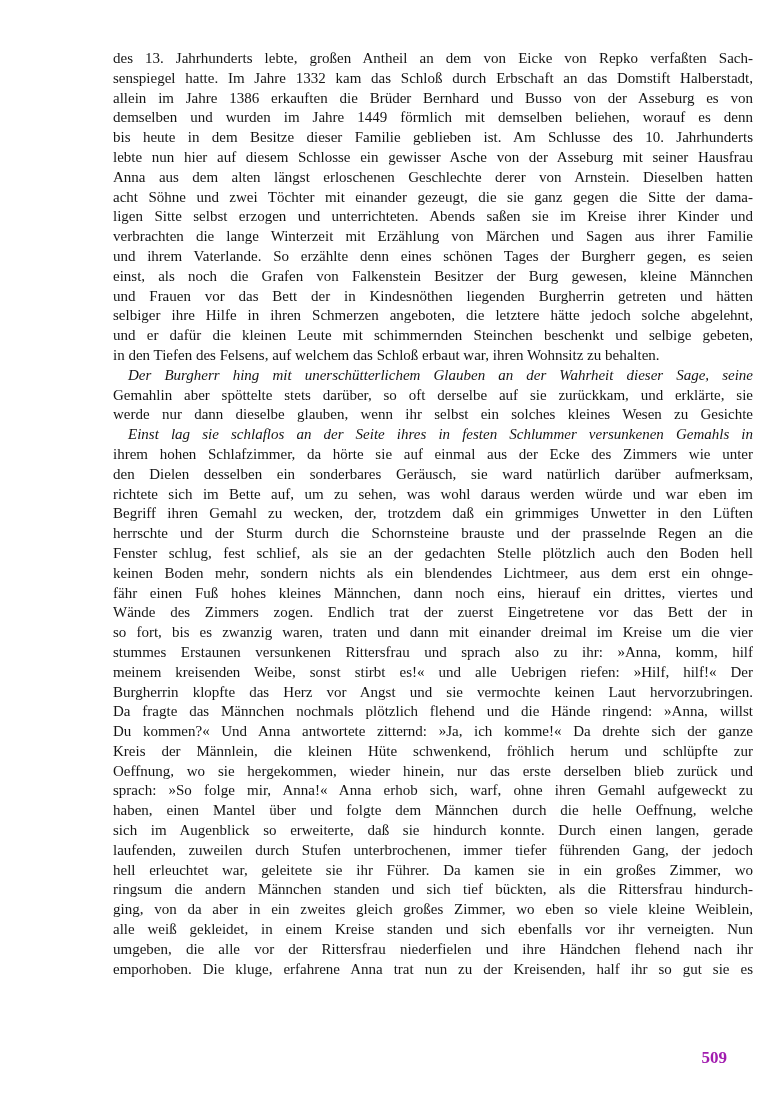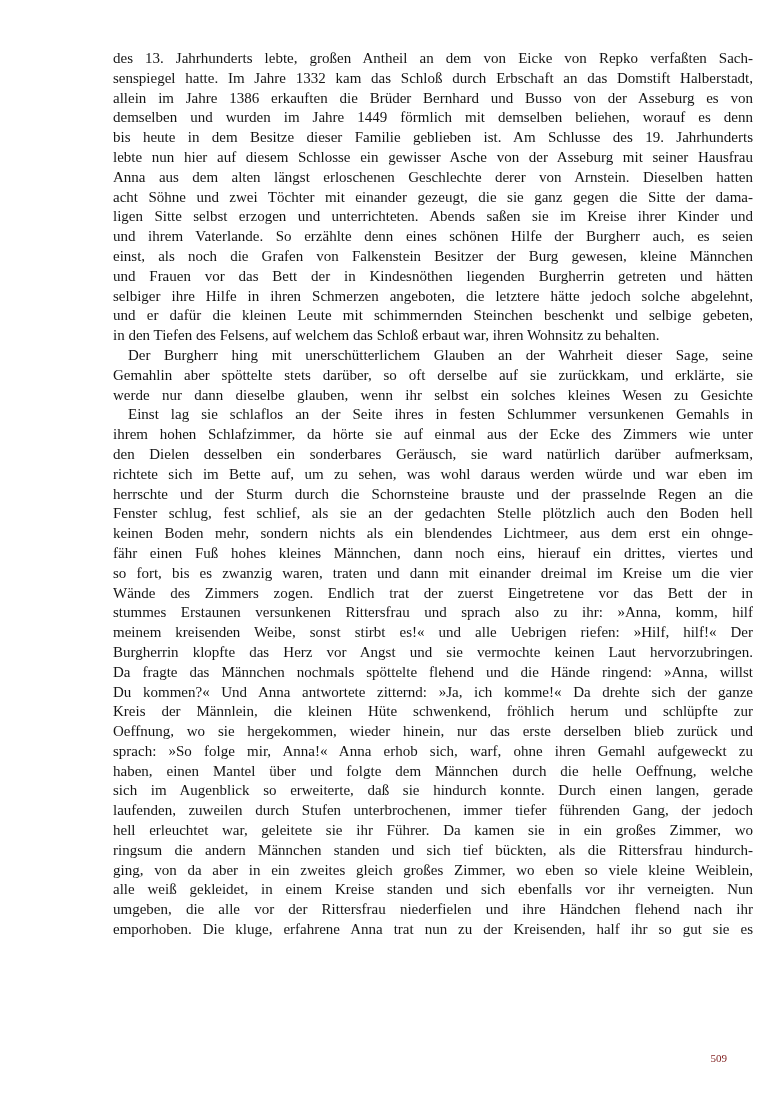--- a/index.html
+++ b/index.html
@@ -19,67 +19,70 @@
     width: 640px;
   }
   .line {
     font-size: 15px;
     line-height: 19.8px;
     text-align: justify;
     text-align-last: justify;
     white-space: normal;
   }
   .line.para-end { text-align-last: left; }
-  .line.indent { text-indent: 15px; }
+  .line.indent { text-indent: 15px; font-style: italic; }
   .page-number {
     position: absolute;
     top: 1050px;
     right: 43px;
-    font-size: 11px;
+    font-size: 17px;
     line-height: 16px;
-    color: #7f1d1d;
+    color: #a21caf;
+    font-weight: bold;
   }
 </style>
 </head>
 <body>
 
 <div class="page">
   <div class="text-block">
       <div class="line">des 13. Jahrhunderts lebte, großen Antheil an dem von Eicke von Repko verfaßten Sach-</div>
       <div class="line">senspiegel hatte. Im Jahre 1332 kam das Schloß durch Erbschaft an das Domstift Halberstadt,</div>
       <div class="line">allein im Jahre 1386 erkauften die Brüder Bernhard und Busso von der Asseburg es von</div>
       <div class="line">demselben und wurden im Jahre 1449 förmlich mit demselben beliehen, worauf es denn</div>
-      <div class="line">bis heute in dem Besitze dieser Familie geblieben ist. Am Schlusse des 19. Jahrhunderts</div>
+      <div class="line">bis heute in dem Besitze dieser Familie geblieben ist. Am Schlusse des 10. Jahrhunderts</div>
       <div class="line">lebte nun hier auf diesem Schlosse ein gewisser Asche von der Asseburg mit seiner Hausfrau</div>
       <div class="line">Anna aus dem alten längst erloschenen Geschlechte derer von Arnstein. Dieselben hatten</div>
       <div class="line">acht Söhne und zwei Töchter mit einander gezeugt, die sie ganz gegen die Sitte der dama-</div>
       <div class="line">ligen Sitte selbst erzogen und unterrichteten. Abends saßen sie im Kreise ihrer Kinder und</div>
-      <div class="line">und ihrem Vaterlande. So erzählte denn eines schönen Hilfe der Burgherr auch, es seien</div>
+      <div class="line">verbrachten die lange Winterzeit mit Erzählung von Märchen und Sagen aus ihrer Familie</div>
+      <div class="line">und ihrem Vaterlande. So erzählte denn eines schönen Tages der Burgherr gegen, es seien</div>
       <div class="line">einst, als noch die Grafen von Falkenstein Besitzer der Burg gewesen, kleine Männchen</div>
       <div class="line">und Frauen vor das Bett der in Kindesnöthen liegenden Burgherrin getreten und hätten</div>
       <div class="line">selbiger ihre Hilfe in ihren Schmerzen angeboten, die letztere hätte jedoch solche abgelehnt,</div>
       <div class="line">und er dafür die kleinen Leute mit schimmernden Steinchen beschenkt und selbige gebeten,</div>
       <div class="line para-end">in den Tiefen des Felsens, auf welchem das Schloß erbaut war, ihren Wohnsitz zu behalten.</div>
       <div class="line indent">Der Burgherr hing mit unerschütterlichem Glauben an der Wahrheit dieser Sage, seine</div>
       <div class="line">Gemahlin aber spöttelte stets darüber, so oft derselbe auf sie zurückkam, und erklärte, sie</div>
       <div class="line">werde nur dann dieselbe glauben, wenn ihr selbst ein solches kleines Wesen zu Gesichte</div>
       <div class="line indent">Einst lag sie schlaflos an der Seite ihres in festen Schlummer versunkenen Gemahls in</div>
       <div class="line">ihrem hohen Schlafzimmer, da hörte sie auf einmal aus der Ecke des Zimmers wie unter</div>
       <div class="line">den Dielen desselben ein sonderbares Geräusch, sie ward natürlich darüber aufmerksam,</div>
       <div class="line">richtete sich im Bette auf, um zu sehen, was wohl daraus werden würde und war eben im</div>
+      <div class="line">Begriff ihren Gemahl zu wecken, der, trotzdem daß ein grimmiges Unwetter in den Lüften</div>
       <div class="line">herrschte und der Sturm durch die Schornsteine brauste und der prasselnde Regen an die</div>
       <div class="line">Fenster schlug, fest schlief, als sie an der gedachten Stelle plötzlich auch den Boden hell</div>
       <div class="line">keinen Boden mehr, sondern nichts als ein blendendes Lichtmeer, aus dem erst ein ohnge-</div>
       <div class="line">fähr einen Fuß hohes kleines Männchen, dann noch eins, hierauf ein drittes, viertes und</div>
+      <div class="line">Wände des Zimmers zogen. Endlich trat der zuerst Eingetretene vor das Bett der in</div>
       <div class="line">so fort, bis es zwanzig waren, traten und dann mit einander dreimal im Kreise um die vier</div>
-      <div class="line">Wände des Zimmers zogen. Endlich trat der zuerst Eingetretene vor das Bett der in</div>
       <div class="line">stummes Erstaunen versunkenen Rittersfrau und sprach also zu ihr: »Anna, komm, hilf</div>
       <div class="line">meinem kreisenden Weibe, sonst stirbt es!« und alle Uebrigen riefen: »Hilf, hilf!« Der</div>
       <div class="line">Burgherrin klopfte das Herz vor Angst und sie vermochte keinen Laut hervorzubringen.</div>
-      <div class="line">Da fragte das Männchen nochmals spöttelte flehend und die Hände ringend: »Anna, willst</div>
+      <div class="line">Da fragte das Männchen nochmals plötzlich flehend und die Hände ringend: »Anna, willst</div>
       <div class="line">Du kommen?« Und Anna antwortete zitternd: »Ja, ich komme!« Da drehte sich der ganze</div>
       <div class="line">Kreis der Männlein, die kleinen Hüte schwenkend, fröhlich herum und schlüpfte zur</div>
       <div class="line">Oeffnung, wo sie hergekommen, wieder hinein, nur das erste derselben blieb zurück und</div>
       <div class="line">sprach: »So folge mir, Anna!« Anna erhob sich, warf, ohne ihren Gemahl aufgeweckt zu</div>
       <div class="line">haben, einen Mantel über und folgte dem Männchen durch die helle Oeffnung, welche</div>
       <div class="line">sich im Augenblick so erweiterte, daß sie hindurch konnte. Durch einen langen, gerade</div>
       <div class="line">laufenden, zuweilen durch Stufen unterbrochenen, immer tiefer führenden Gang, der jedoch</div>
       <div class="line">hell erleuchtet war, geleitete sie ihr Führer. Da kamen sie in ein großes Zimmer, wo</div>
       <div class="line">ringsum die andern Männchen standen und sich tief bückten, als die Rittersfrau hindurch-</div>
       <div class="line">ging, von da aber in ein zweites gleich großes Zimmer, wo eben so viele kleine Weiblein,</div>

